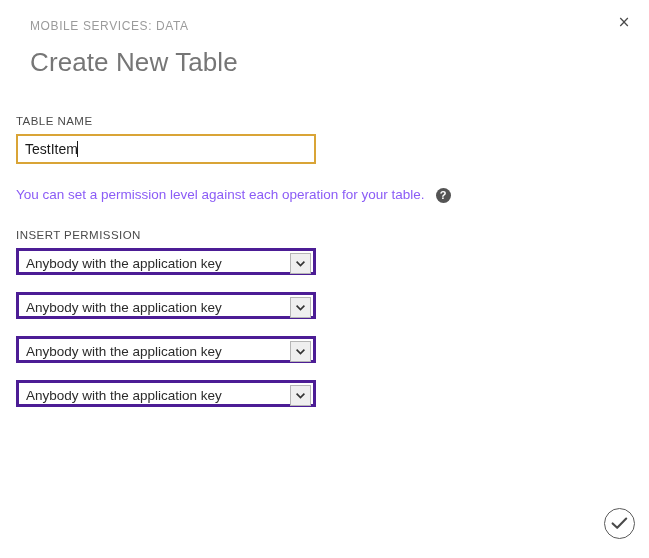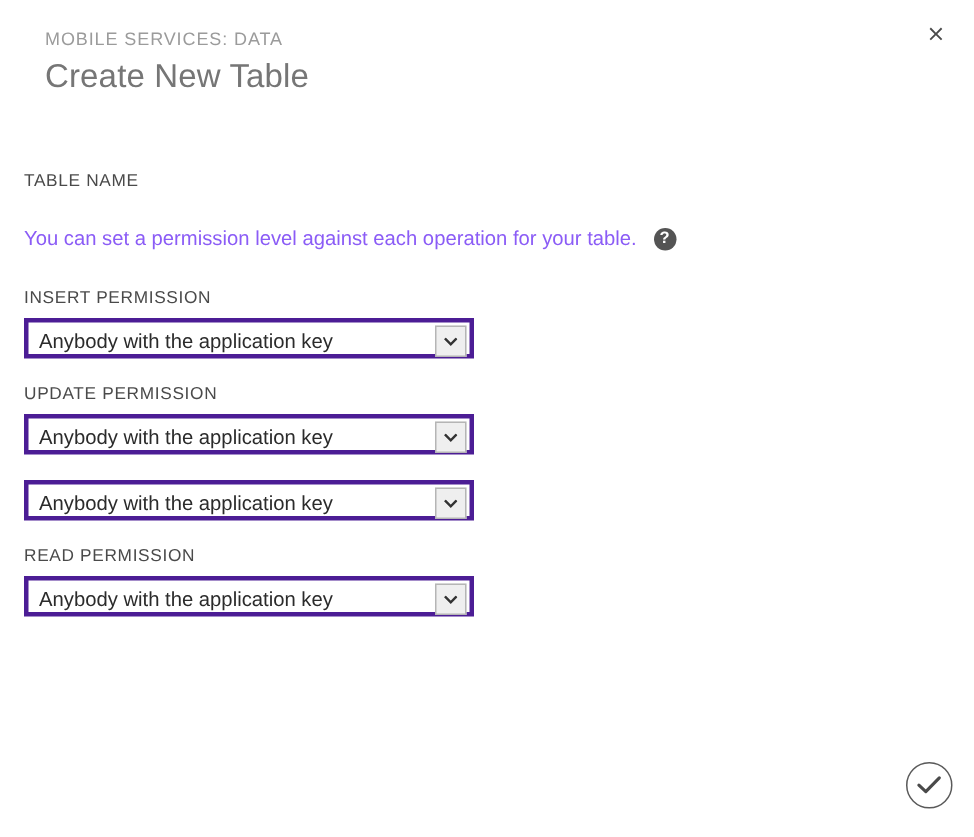--- a/index.html
+++ b/index.html
@@ -53,21 +53,22 @@
   }
   .eyebrow {
     font-size: 12px;
     letter-spacing: 0.6px;
     color: #9b9b9b;
     text-transform: uppercase;
     line-height: 14px;
     white-space: nowrap;
   }
   .title {
-    font-size: 22px;
+    margin-top: 11px;
+    font-size: 26px;
     font-weight: 300;
     color: #767676;
     line-height: 36px;
     letter-spacing: 0.1px;
     white-space: nowrap;
   }
 
   
   .form {
     position: absolute;
@@ -218,64 +219,66 @@
 
   <div class="header">
     <div class="eyebrow">MOBILE SERVICES: DATA</div>
     <div class="title">Create New Table</div>
   </div>
 
   <div class="form">
 
     <div>
       <div class="field-label">TABLE NAME</div>
+      <div class="text-input-wrap">
+        <input class="text-input" type="text" value="TestItem" style="">
+        <div class="caret"></div>
+      </div>
     </div>
 
     <div class="desc-row">
       <span class="desc-text">You can set a permission level against each operation for your table.</span>
       <span class="help-icon">?</span>
     </div>
 
     <div class="select-group">
       <div class="field-label">INSERT PERMISSION</div>
       <div class="select-wrap">
         <div class="select-value">Anybody with the application key</div>
         <div class="select-arrow">
           <svg width="9" height="6" viewBox="0 0 9 6">
               <path d="M0.6 0.6 L4.5 4.6 L8.4 0.6" fill="none" stroke="#333333" stroke-width="1.6"></path>
             </svg>
         </div>
       </div>
     </div>
 
     <div class="select-group">
-      <div class="field-label">UPDATE PERMISSION</div>
-      <div class="select-wrap">
-        <div class="select-value">Anybody with the application key</div>
-        <div class="select-arrow">
-          <svg width="9" height="6" viewBox="0 0 9 6">
-              <path d="M0.6 0.6 L4.5 4.6 L8.4 0.6" fill="none" stroke="#333333" stroke-width="1.6"></path>
-            </svg>
-        </div>
-      </div>
-    </div>
-
-    <div class="select-group">
-      <div class="select-wrap">
-        <div class="select-value">Anybody with the application key</div>
-        <div class="select-arrow">
-          <svg width="9" height="6" viewBox="0 0 9 6">
-              <path d="M0.6 0.6 L4.5 4.6 L8.4 0.6" fill="none" stroke="#333333" stroke-width="1.6"></path>
-            </svg>
-        </div>
-      </div>
-    </div>
-
-    <div class="select-group">
-      <div class="field-label">READ PERMISSION</div>
+      <div class="select-wrap">
+        <div class="select-value">Anybody with the application key</div>
+        <div class="select-arrow">
+          <svg width="9" height="6" viewBox="0 0 9 6">
+              <path d="M0.6 0.6 L4.5 4.6 L8.4 0.6" fill="none" stroke="#333333" stroke-width="1.6"></path>
+            </svg>
+        </div>
+      </div>
+    </div>
+
+    <div class="select-group">
+      <div class="select-wrap">
+        <div class="select-value">Anybody with the application key</div>
+        <div class="select-arrow">
+          <svg width="9" height="6" viewBox="0 0 9 6">
+              <path d="M0.6 0.6 L4.5 4.6 L8.4 0.6" fill="none" stroke="#333333" stroke-width="1.6"></path>
+            </svg>
+        </div>
+      </div>
+    </div>
+
+    <div class="select-group">
       <div class="select-wrap">
         <div class="select-value">Anybody with the application key</div>
         <div class="select-arrow">
           <svg width="9" height="6" viewBox="0 0 9 6">
               <path d="M0.6 0.6 L4.5 4.6 L8.4 0.6" fill="none" stroke="#333333" stroke-width="1.6"></path>
             </svg>
         </div>
       </div>
     </div>
 

